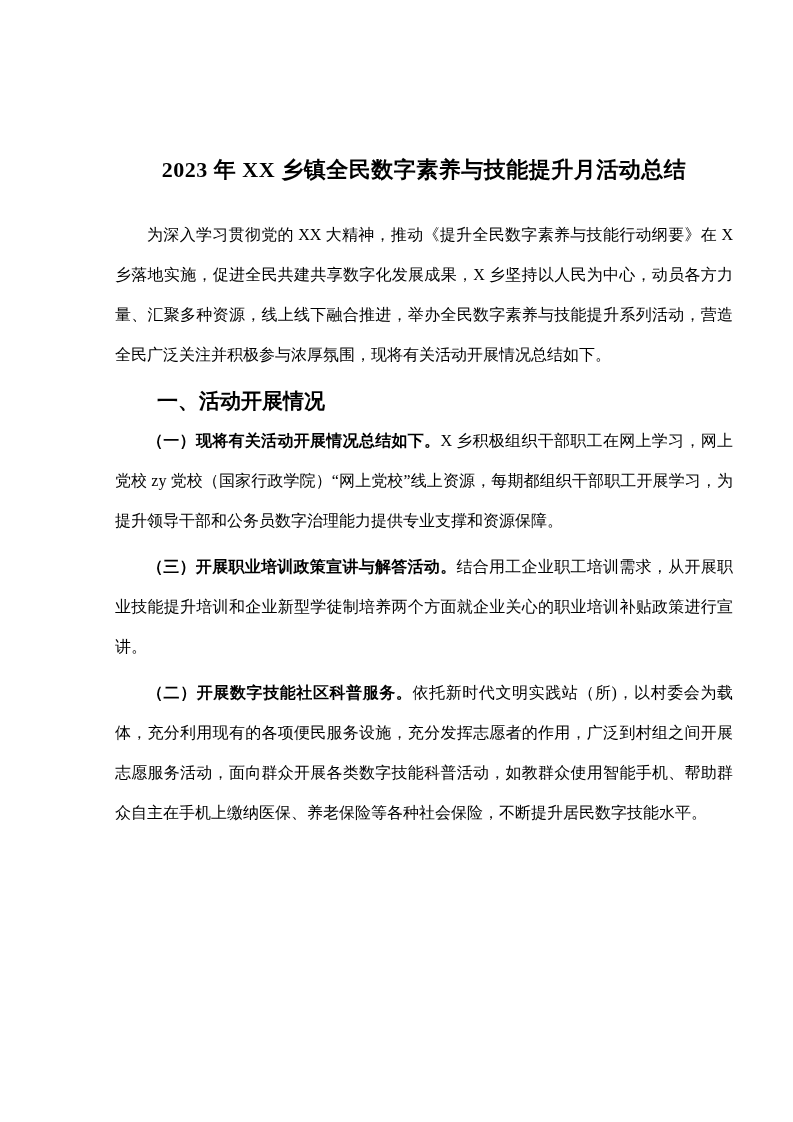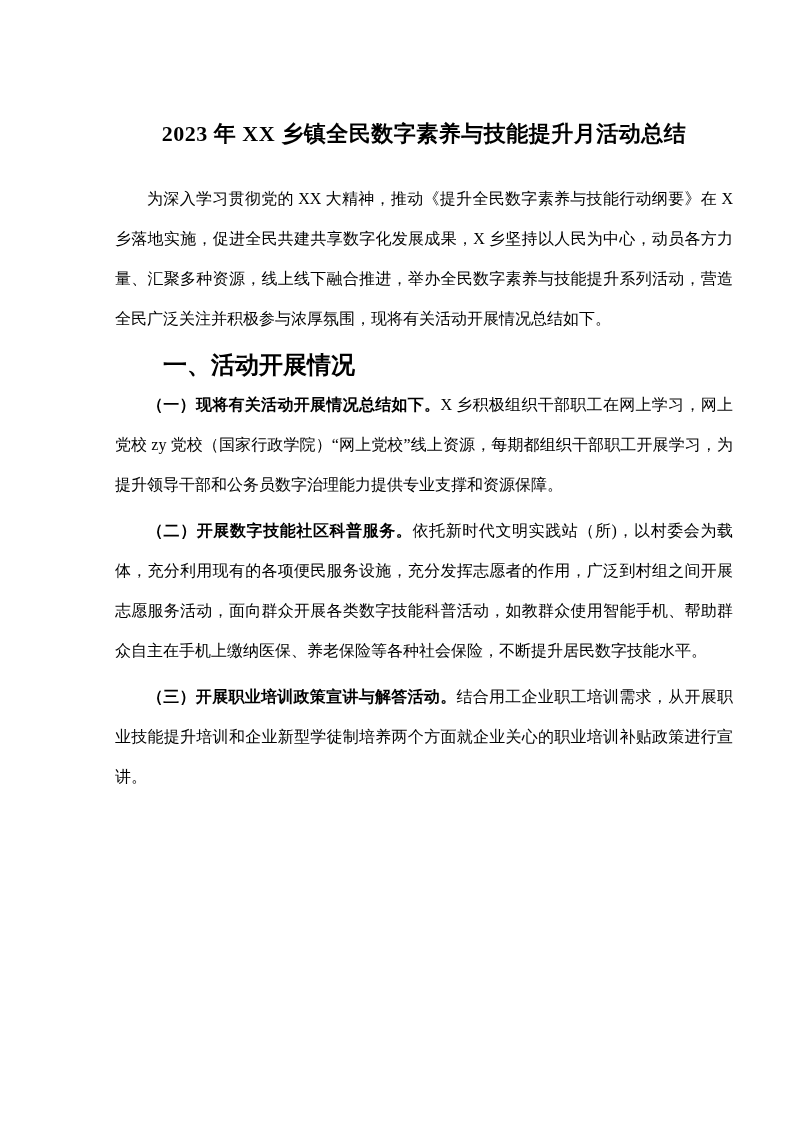--- a/index.html
+++ b/index.html
@@ -9,57 +9,58 @@
     width: 793px;
     height: 1122px;
     margin: 0 auto;
     background: #ffffff;
     overflow: hidden;
     font-family: "Liberation Serif", "DejaVu Serif", serif;
     color: #000000;
   }
   .content {
     padding: 113px 60px 0 115px; 
+    margin-top: 36px;
   }
   .doc-title {
     font-size: 22px;
     font-weight: bold;
     line-height: 42px;
     text-align: center;
     letter-spacing: 0.5px;
     margin-bottom: 24px;
   }
   .para {
     font-size: 16px;
     line-height: 40px;
     text-align: justify;
     text-indent: 2em;
     word-break: break-all;
   }
   .para + .para, .section-heading { margin-top: 6px; }
   .section-heading {
-    font-size: 24px;
+    font-size: 21px;
     font-weight: bold;
     line-height: 40px;
     text-indent: 2em;
   }
   .lead { font-weight: bold; }
 </style>
 </head>
 <body>
 
 <div class="page">
   <div class="content">
 
     <div class="doc-title">2023 年 XX 乡镇全民数字素养与技能提升月活动总结</div>
 
     <p class="para">为深入学习贯彻党的 XX 大精神，推动《提升全民数字素养与技能行动纲要》在 X 乡落地实施，促进全民共建共享数字化发展成果，X 乡坚持以人民为中心，动员各方力量、汇聚多种资源，线上线下融合推进，举办全民数字素养与技能提升系列活动，营造全民广泛关注并积极参与浓厚氛围，现将有关活动开展情况总结如下。</p>
 
     <div class="section-heading">一、活动开展情况</div>
 
     <p class="para"><span class="lead">（一）现将有关活动开展情况总结如下。</span><span>X 乡积极组织干部职工在网上学习，网上党校 zy 党校（国家行政学院）“网上党校”线上资源，每期都组织干部职工开展学习，为提升领导干部和公务员数字治理能力提供专业支撑和资源保障。</span></p>
 
+    <p class="para"><span class="lead">（三）开展职业培训政策宣讲与解答活动。</span><span>结合用工企业职工培训需求，从开展职业技能提升培训和企业新型学徒制培养两个方面就企业关心的职业培训补贴政策进行宣讲。</span></p>
+
     <p class="para"><span class="lead">（二）开展数字技能社区科普服务。</span><span>依托新时代文明实践站（所)，以村委会为载体，充分利用现有的各项便民服务设施，充分发挥志愿者的作用，广泛到村组之间开展志愿服务活动，面向群众开展各类数字技能科普活动，如教群众使用智能手机、帮助群众自主在手机上缴纳医保、养老保险等各种社会保险，不断提升居民数字技能水平。</span></p>
-
-    <p class="para"><span class="lead">（三）开展职业培训政策宣讲与解答活动。</span><span>结合用工企业职工培训需求，从开展职业技能提升培训和企业新型学徒制培养两个方面就企业关心的职业培训补贴政策进行宣讲。</span></p>
 
   </div>
 </div>
 
 </body></html>

